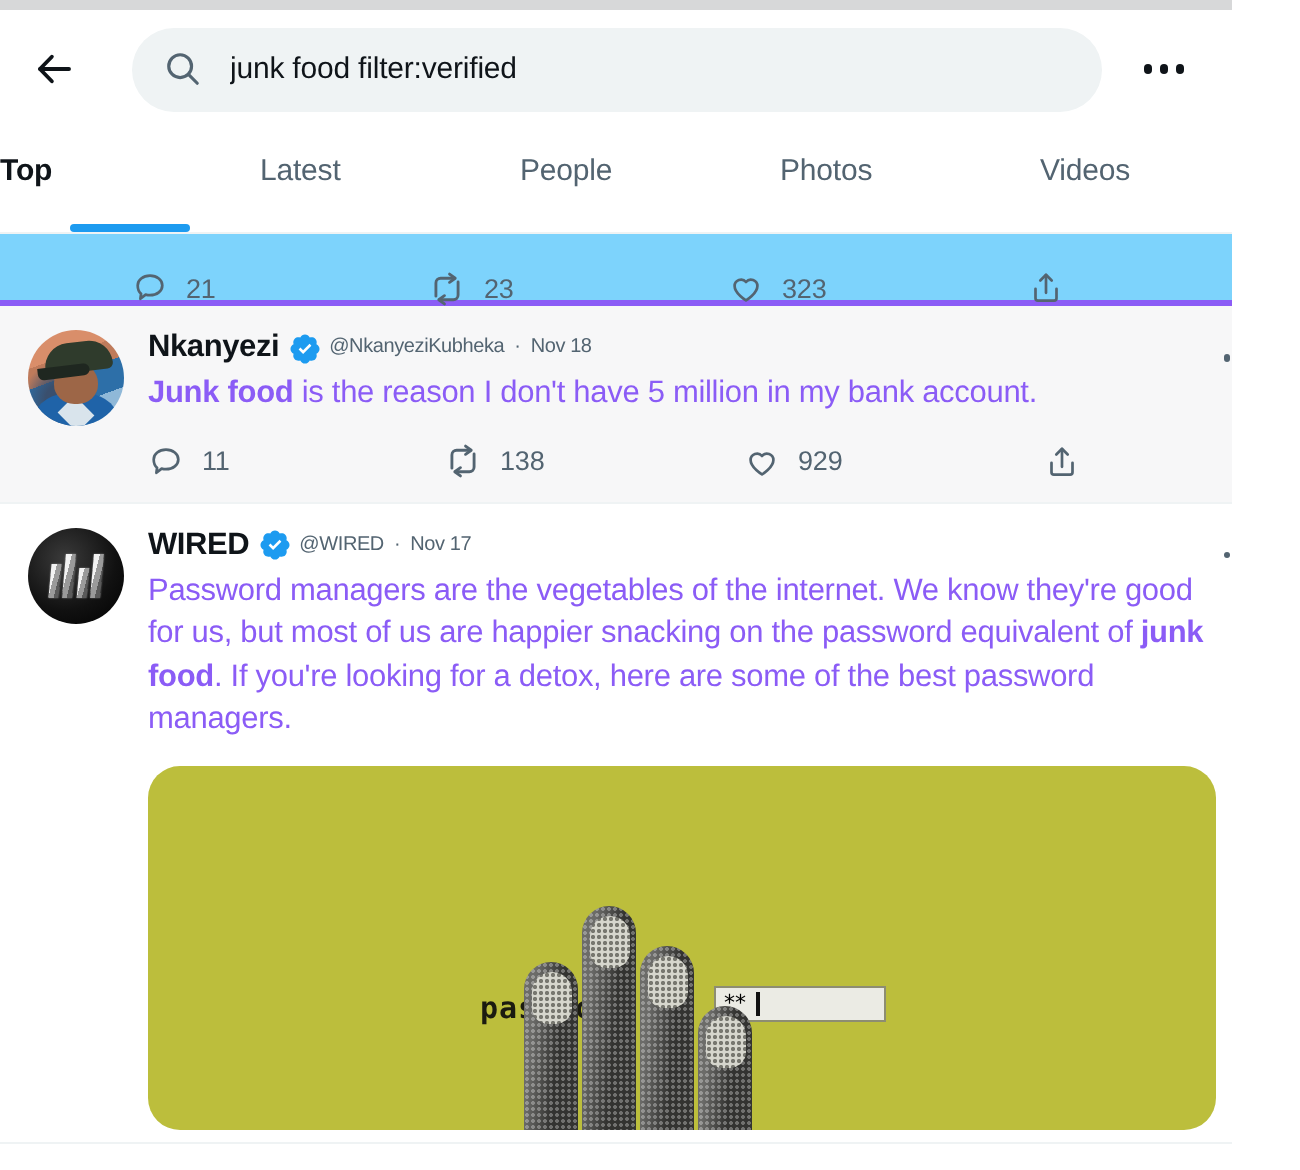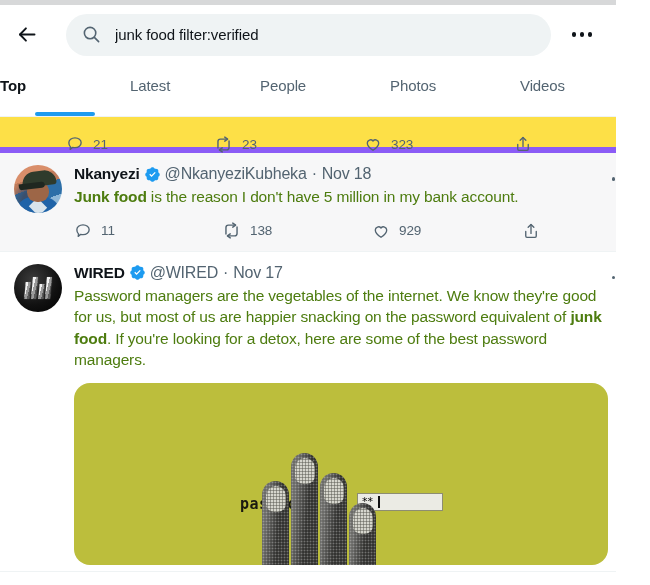--- a/index.html
+++ b/index.html
@@ -160,22 +160,22 @@
     padding: 11px 14px 6px 14px;
     display: flex;
     cursor: pointer;
   }
   .tweet.hovered { background: #f7f7f8; }
 
   
   .tweet-partial {
     padding-top: 0;
     padding-bottom: 4px;
-    border-bottom: 6px solid #8b5cf6;
-    background: #fde047;
+    border-bottom: 3px solid #8b5cf6;
+    background: #7dd3fc;
     height: 36px;
     display: block;
     position: relative;
   }
   .tweet-partial .actions {
     position: absolute;
     left: 66px;
     right: 24px;
     top: 4px;
   }
@@ -284,21 +284,21 @@
     white-space: nowrap;
   }
 
   .verified {
     width: 17px; height: 17px;
     flex: 0 0 auto;
     display: block;
   }
 
   .handle, .sep, .date {
-    font-size: 16px;
+    font-size: 10px;
     color: #536471;
     letter-spacing: -0.2px;
     white-space: nowrap;
   }
   .sep { padding: 0 1px; }
 
   .more-tweet {
     position: absolute;
     top: 12px; right: 16px;
     width: 28px; height: 28px;
@@ -312,21 +312,21 @@
   .dots-sm i {
     width: 3.4px; height: 3.4px;
     background: #536471;
     border-radius: 50%;
     display: block;
   }
 
   .tweet-text {
     font-size: 15.5px;
     line-height: 21.5px;
-    color: #4d7c0f;
+    color: #8b5cf6;
     letter-spacing: -0.15px;
     word-wrap: break-word;
     padding-right: 24px;
   }
   .tweet-text b { font-weight: bold; }
 
   
   .actions {
     display: flex;
     align-items: center;

